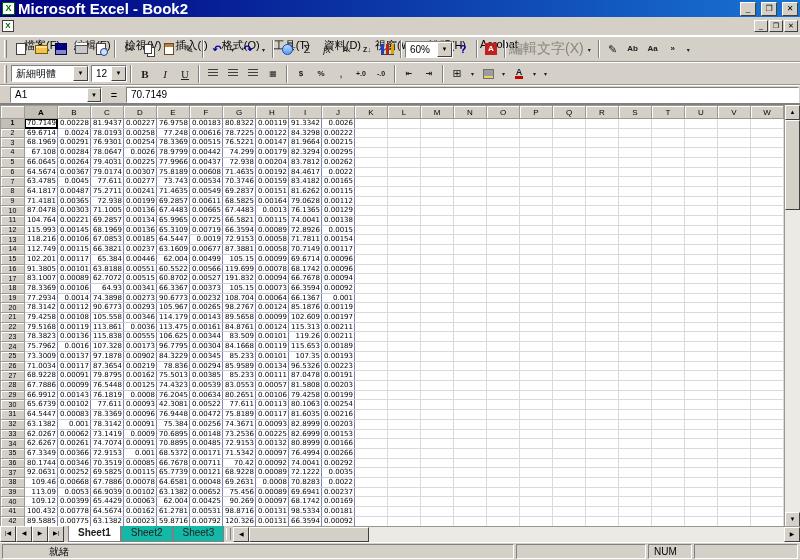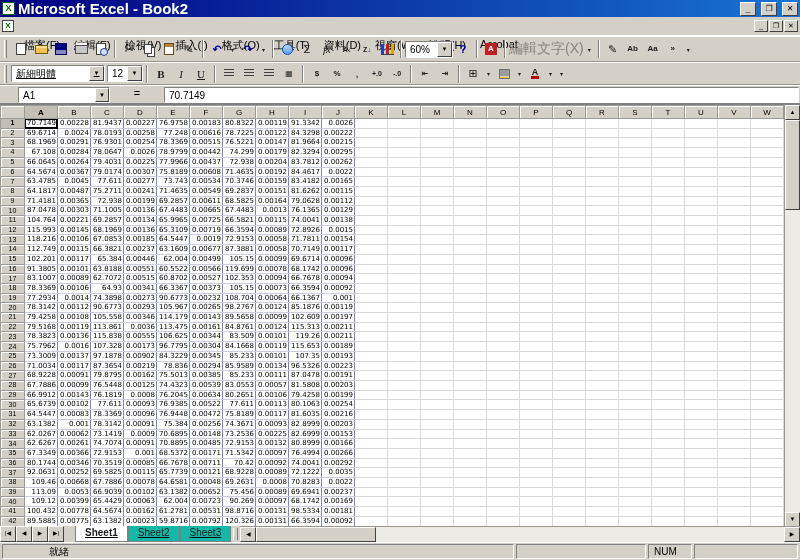--- a/index.html
+++ b/index.html
@@ -49,21 +49,21 @@
   .gl.sm { font-size:8px; font-weight:bold; }
   .gl.xs { font-size:7px; font-weight:bold; }
   .serifB { font-family:"Liberation Serif","DejaVu Serif",serif; font-weight:bold; font-size:11px; }
   .serifI { font-family:"Liberation Serif","DejaVu Serif",serif; font-style:italic; font-size:11px; }
   .serifU { font-family:"Liberation Serif","DejaVu Serif",serif; text-decoration:underline; font-size:11px; }
   .ic-align { width:10px; height:9px; background:repeating-linear-gradient(to bottom,#404040 0 1px,transparent 1px 3px); }
   .ic-fill { width:11px; height:10px; background:linear-gradient(#9c9c9c 0 6px,#d4d0c8 6px 7px,#ffd400 7px 10px); border:1px solid #707070; }
   .ic-fontcolor { font-size:9px; font-weight:bold; line-height:8px; border-bottom:3px solid #c00000; padding:0 1px; }
 
   
-  #fbar { height:19px; display:flex; padding:1px 1px 1px 18px; gap:19px; border-top:1px solid #fff; border-bottom:1px solid #808080; }
+  #fbar { height:19px; display:flex; align-items:center; padding:1px 1px 1px 10px; gap:4px; border-top:1px solid #fff; border-bottom:1px solid #808080; }
   #namebox { width:92px; height:16px; background:#fff; border:1px solid; border-color:#808080 #fff #fff #808080; display:flex; align-items:center; font-size:10px; }
   #namebox .val { flex:1; padding-left:4px; }
   #namebox .cbtn { width:14px; height:14px; background:#d4d0c8; border:1px solid; border-color:#fff #404040 #404040 #fff; font-size:6px; line-height:12px; text-align:center; }
   #eq { width:16px; text-align:center; font-size:11px; }
   #fedit { flex:1; height:16px; background:#fff; border:1px solid; border-color:#808080 #fff #fff #808080; font-size:10px; display:flex; align-items:center; padding-left:4px; }
 
   
   #gridarea { position:relative; height:422px; background:#fff; overflow:hidden; border-top:1px solid #808080; }
   #sheet { border-collapse:collapse; table-layout:fixed; width:783px; }
   #sheet th { background:#d4d0c8; border:1px solid #9c9a94; box-shadow:inset 1px 1px 0 #ffffff; font-weight:normal; font-size:8px; padding:0; overflow:hidden; }
@@ -74,21 +74,21 @@
   #sheet td.dc { border-right-color:#7e86b0; border-bottom-color:#c9cddd; background:#fefefe; }
   #sheet td.sel { border:1px solid #000; box-shadow:inset 0 0 0 1px #000; background:#fff; }
   #vscroll { position:absolute; top:0; right:0; width:16px; height:422px; background:#eceae5; border-left:1px solid #9a968e; display:flex; flex-direction:column; }
   .sbtn { height:15px; background:#d4d0c8; border:1px solid; border-color:#fff #404040 #404040 #fff; font-size:6px; text-align:center; line-height:13px; flex:0 0 auto; }
   .vthumb { height:90px; background:#d4d0c8; border:1px solid; border-color:#fff #404040 #404040 #fff; flex:0 0 auto; }
   .vspacer { flex:1; }
 
   
   #tabsrow { height:16px; display:flex; align-items:stretch; background:#d4d0c8; }
   .tnav { width:16px; background:#d4d0c8; border:1px solid; border-color:#fff #404040 #404040 #fff; font-size:6px; text-align:center; line-height:13px; flex:0 0 auto; }
-  #tabs { display:flex; margin-left:11px;text-decoration:underline; }
+  #tabs { display:flex; margin-left:4px; }
   .tab { font-size:10px; padding:0 9px; line-height:14px; background:#14b8a6; border:1px solid #808080; border-top:none; color:#202020; flex:0 0 auto; }
   .tab.active { background:#fff; font-weight:bold; }
   .tabsplit { width:5px; background:#d4d0c8; border-left:1px solid #fff; border-right:1px solid #808080; margin:2px 2px; }
   #hscroll { flex:1; display:flex; background:#eceae5; border-top:1px solid #9a968e; }
   .hbtn { width:16px; background:#d4d0c8; border:1px solid; border-color:#fff #404040 #404040 #fff; font-size:6px; text-align:center; line-height:13px; flex:0 0 auto; }
   .hthumb { width:120px; background:#d4d0c8; border:1px solid; border-color:#fff #404040 #404040 #fff; flex:0 0 auto; }
   .hspacer { flex:1; }
 
   
   #statusbar { height:18px; display:flex; align-items:stretch; gap:2px; padding:1px 2px; border-top:1px solid #fff; }
@@ -213,21 +213,21 @@
       <span class="gl sm">Aa</span>
     </span>
   <span class="tb">
       <span class="gl sm">»</span>
     </span>
   <span class="dd">▾</span>
 </div>
 
 <div id="tbfmt" class="toolbar">
   <span class="grip"></span>
-  <div class="combo" style="width:94px;text-decoration:underline;">
+  <div class="combo" style="width:78px;">
     <span class="val">新細明體</span>
     <span class="cbtn">▼</span>
   </div>
   <div class="combo" style="width:36px; margin-left:2px;">
     <span class="val">12</span>
     <span class="cbtn">▼</span>
   </div>
   <span class="tsep"></span>
   <span class="tb">
       <span class="serifB">B</span>
@@ -775,21 +775,21 @@
           <td></td>
         </tr>
         <tr>
           <th class="rowhead">17</th>
           <td class="dc">83.1007</td>
           <td class="dc">0.00089</td>
           <td class="dc">62.7072</td>
           <td class="dc">0.00515</td>
           <td class="dc">60.8702</td>
           <td class="dc">0.00527</td>
-          <td class="dc">102.353</td>
+          <td class="dc">191.832</td>
           <td class="dc">0.00094</td>
           <td class="dc">66.7678</td>
           <td class="dc">0.00094</td>
           <td></td>
           <td></td>
           <td></td>
           <td></td>
           <td></td>
           <td></td>
           <td></td>
@@ -1111,21 +1111,21 @@
           <td></td>
           <td></td>
           <td></td>
         </tr>
         <tr>
           <th class="rowhead">30</th>
           <td class="dc">65.6739</td>
           <td class="dc">0.00102</td>
           <td class="dc">77.611</td>
           <td class="dc">0.00093</td>
-          <td class="dc">76.9385</td>
+          <td class="dc">42.3081</td>
           <td class="dc">0.00522</td>
           <td class="dc">77.611</td>
           <td class="dc">0.00113</td>
           <td class="dc">80.1063</td>
           <td class="dc">0.00254</td>
           <td></td>
           <td></td>
           <td></td>
           <td></td>
           <td></td>
@@ -1372,21 +1372,21 @@
           <td></td>
           <td></td>
         </tr>
         <tr>
           <th class="rowhead">40</th>
           <td class="dc">109.12</td>
           <td class="dc">0.00399</td>
           <td class="dc">65.4429</td>
           <td class="dc">0.00063</td>
           <td class="dc">62.004</td>
-          <td class="dc">0.00723</td>
+          <td class="dc">0.00425</td>
           <td class="dc">90.269</td>
           <td class="dc">0.00097</td>
           <td class="dc">68.1742</td>
           <td class="dc">0.00169</td>
           <td></td>
           <td></td>
           <td></td>
           <td></td>
           <td></td>
           <td></td>

